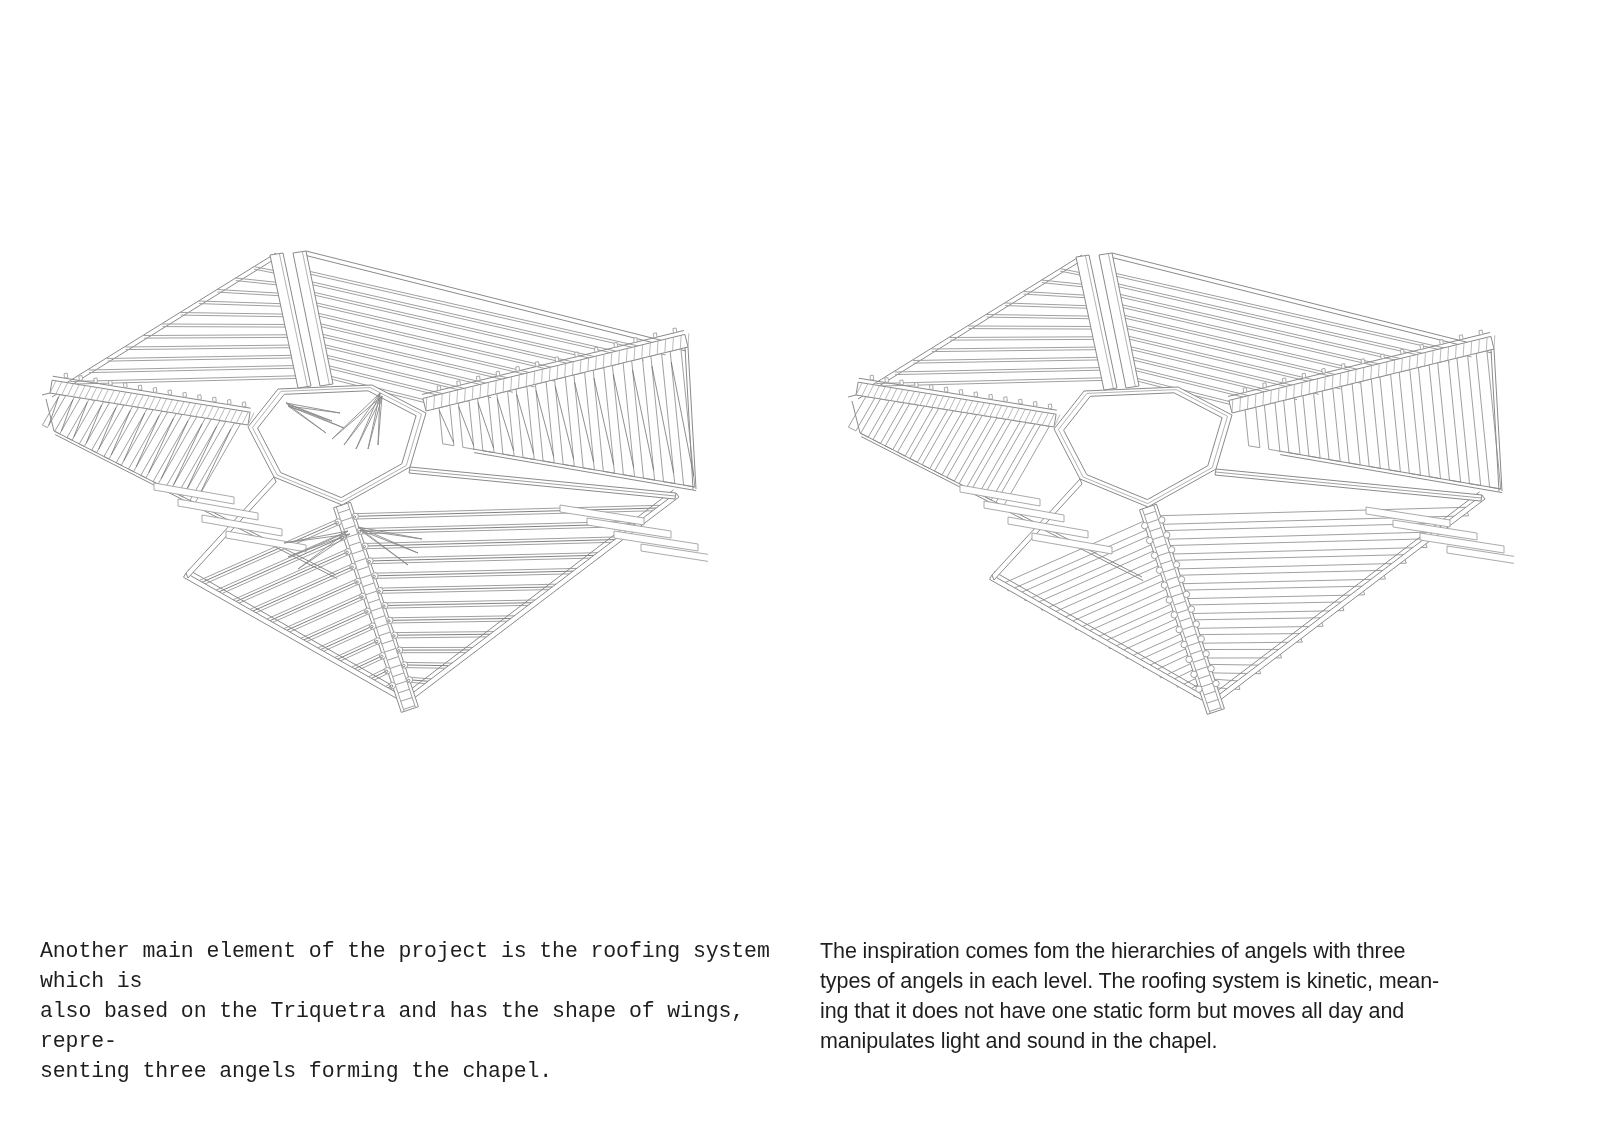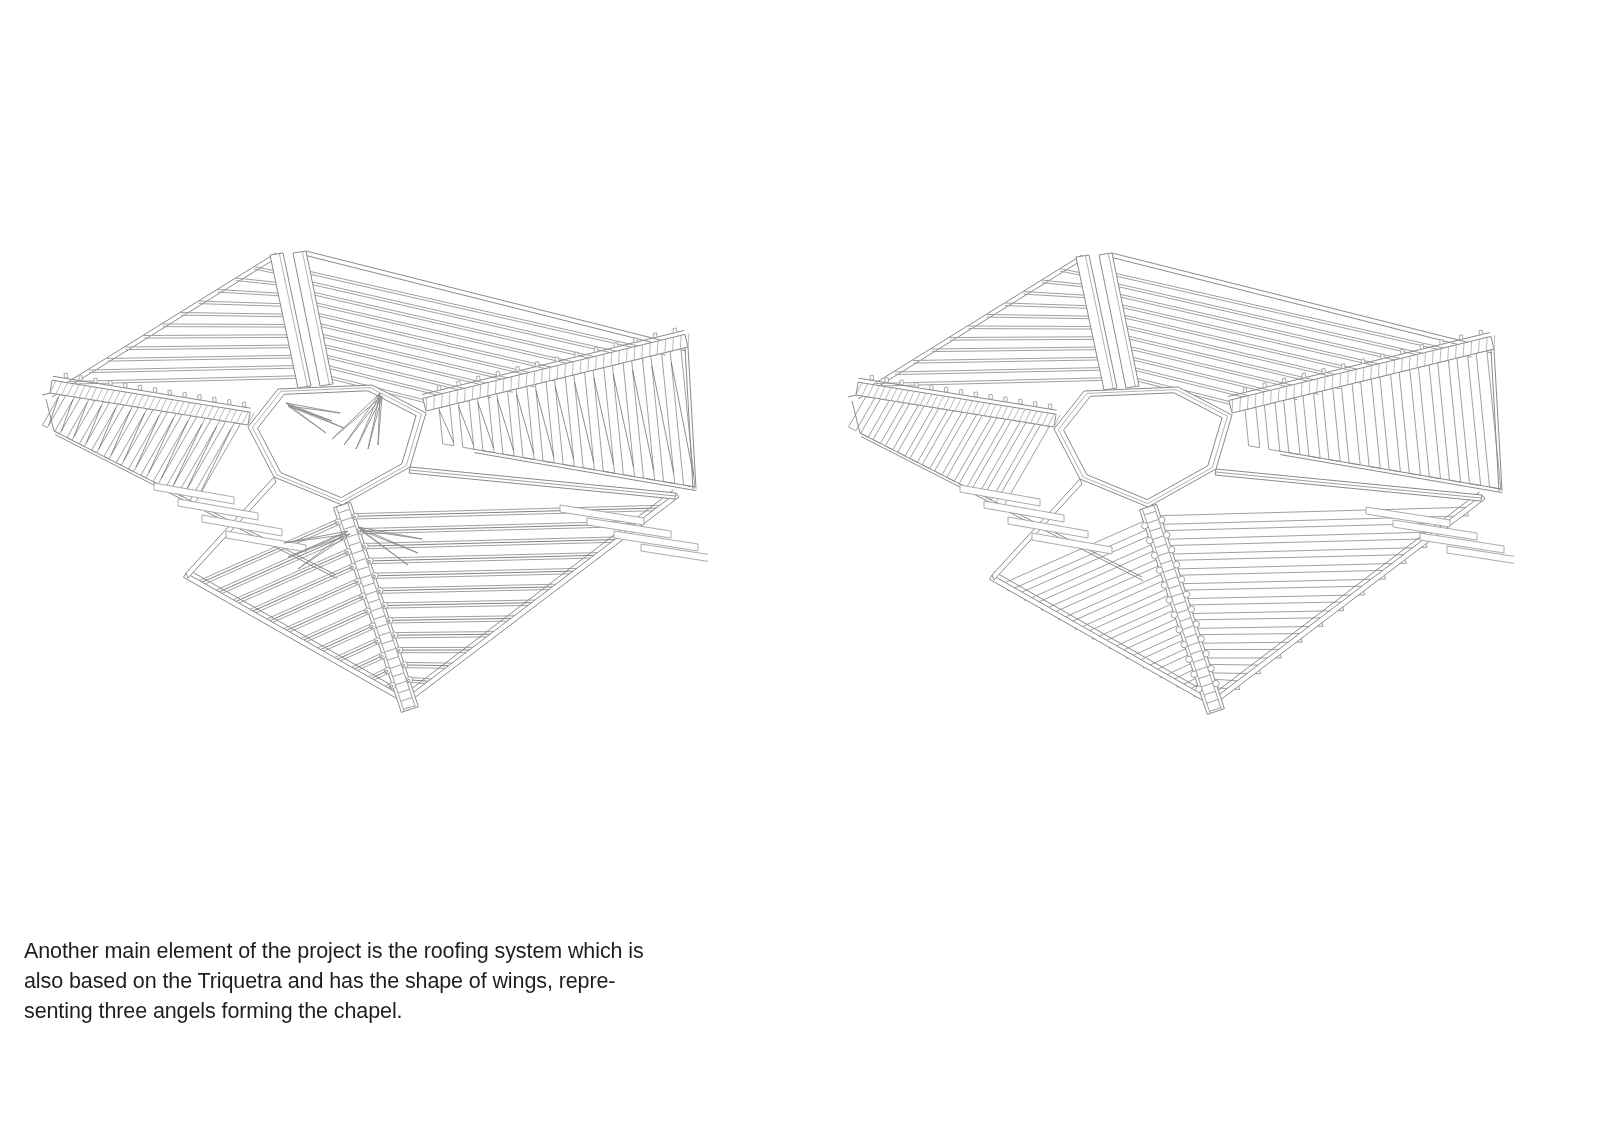--- a/index.html
+++ b/index.html
@@ -18,21 +18,21 @@
   .caption{
     position:absolute;
     top:936px;
     font-size:21.5px;
     line-height:30px;
     letter-spacing:-0.1px;
     color:#1e1e1e;
     white-space:pre-line;
     margin:0;
   }
-  .caption-left{left:24px;width:770px;}
+  .caption-left{left:40px;width:770px;font-family:Liberation Mono, monospace;}
   .caption-right{left:820px;width:770px;}
 </style>
 </head>
 <body>
 
 <div class="page">
 
   <figure class="fig-left">
     <svg id="svg-open" viewBox="0 0 672 470">
         <line x1="240" y1="10" x2="14" y2="150" stroke="#8a8a8a" stroke-width="1" fill="none"></line>
@@ -756,14 +756,18 @@
         <line x1="243.36" y1="10.56" x2="271.36" y2="143.56" stroke="#a0a0a0" stroke-width="0.8" fill="none"></line>
         <polygon points="257.0,10.0 270.0,8.0 297.0,141.0 284.0,143.0" fill="#fff" stroke="#8a8a8a" stroke-width="1"></polygon>
         <line x1="266.36" y1="8.56" x2="293.36" y2="141.56" stroke="#a0a0a0" stroke-width="0.8" fill="none"></line>
       </svg>
   </figure>
 
   <p class="caption caption-left">Another main element of the project is the roofing system which is
 also based on the Triquetra and has the shape of wings, repre-
 senting three angels forming the chapel.</p>
 
+  <p class="caption caption-right">The inspiration comes fom the hierarchies of angels with three
+types of angels in each level. The roofing system is kinetic, mean-
+ing that it does not have one static form but moves all day and
+manipulates light and sound in the chapel.</p>
 
 </div>
 
 </body></html>

